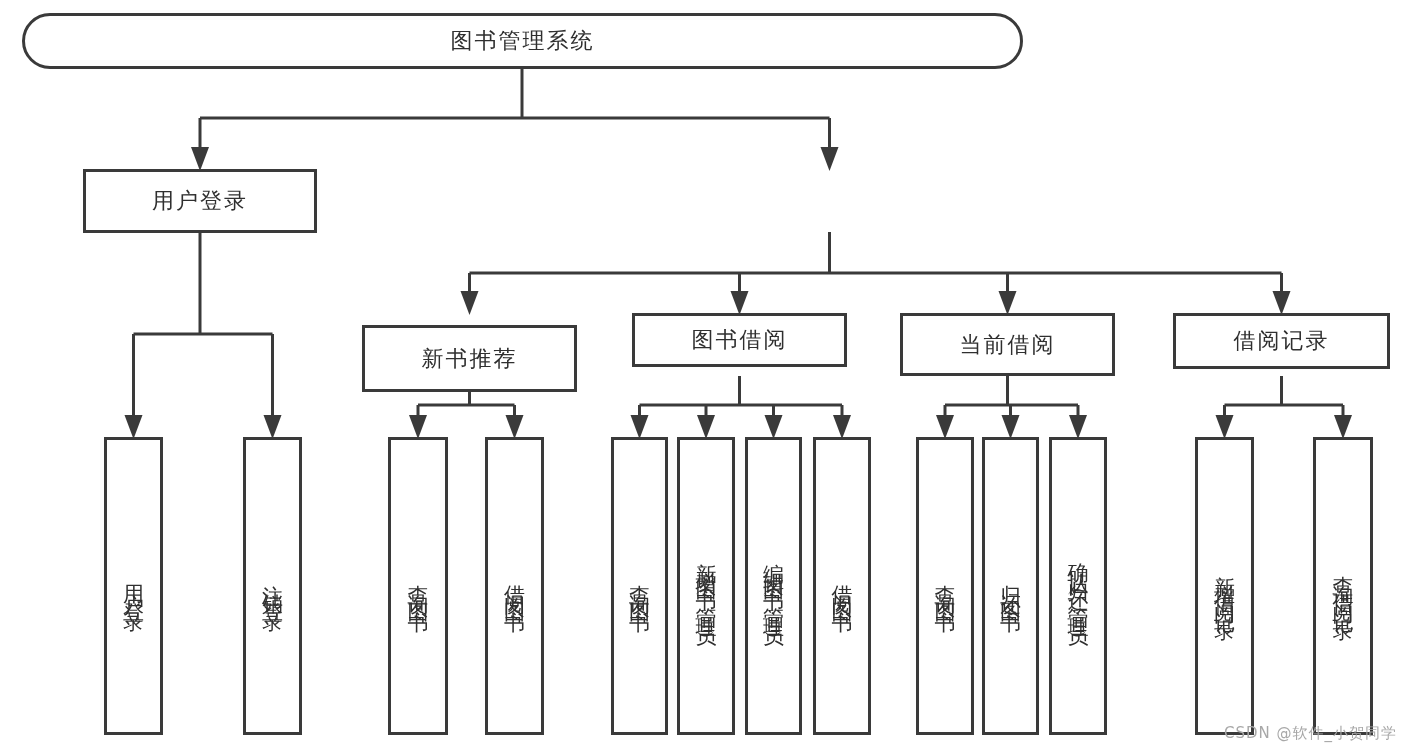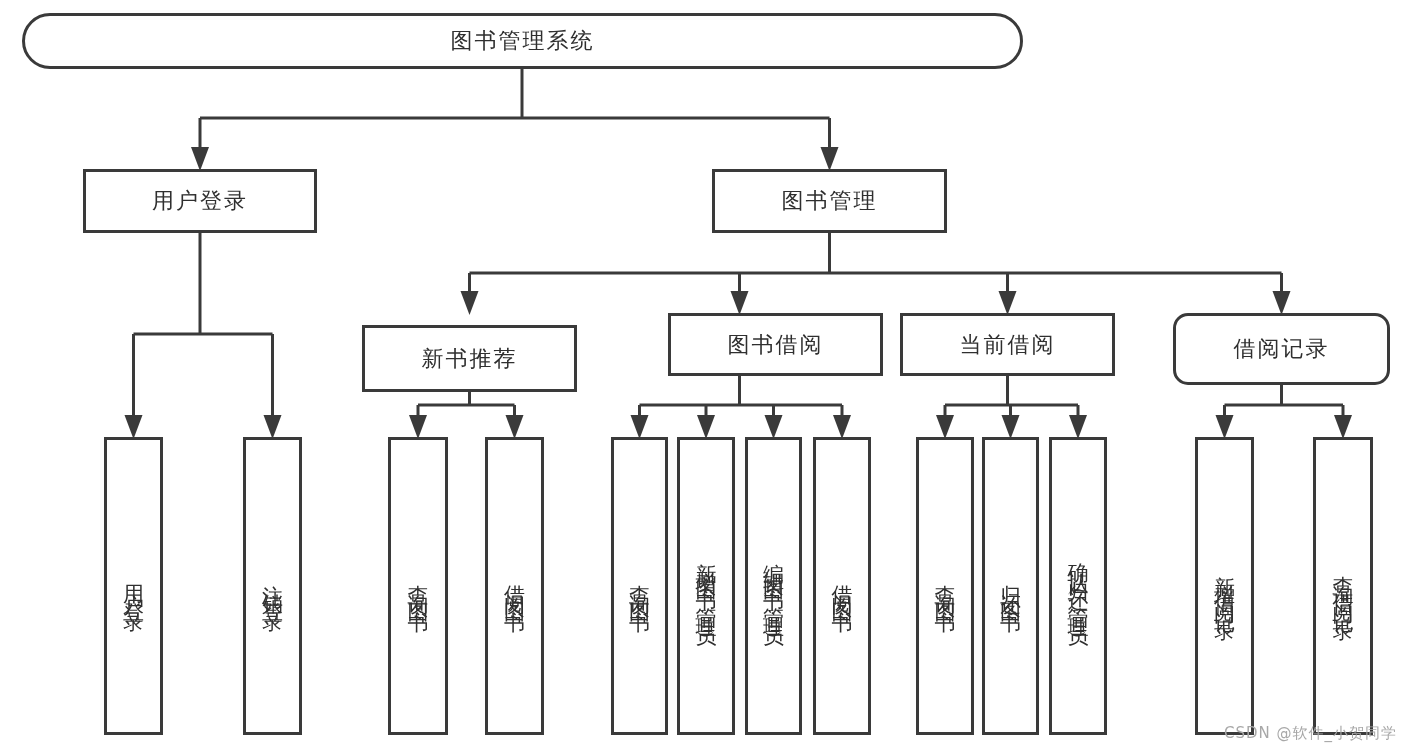--- a/index.html
+++ b/index.html
@@ -142,34 +142,31 @@
     </g>
   </svg>
 
   <div class="node" style="left:22px; top:13px; width:1001px; height:56px;border-radius:28px;">
     <span>图书管理系统</span>
   </div>
 
   <div class="node" style="left:83px; top:169px; width:234px; height:64px;">
     <span>用户登录</span>
   </div>
-  <div class="node" style="left:712px; top:169px; width:235px; height:64px;">
-    <span>图书管理</span>
-  </div>
 
   <div class="node" style="left:362px; top:313px; width:215px; height:67px;margin-top:12px;">
     <span>新书推荐</span>
   </div>
-  <div class="node" style="left:668px; top:313px; width:215px; height:63px;">
+  <div class="node" style="left:632px; top:313px; width:215px; height:54px;">
     <span>图书借阅</span>
   </div>
   <div class="node" style="left:900px; top:313px; width:215px; height:63px;">
     <span>当前借阅</span>
   </div>
-  <div class="node" style="left:1173px; top:313px; width:217px; height:72px;border-radius:15px;">
+  <div class="node" style="left:1173px; top:313px; width:217px; height:56px;">
     <span>借阅记录</span>
   </div>
 
   <div class="leaf" style="left:104px; width:59px;">
     <span class="vtext">用户登录</span>
   </div>
   <div class="leaf" style="left:243px; width:59px;">
     <span class="vtext">注销登录</span>
   </div>
 

